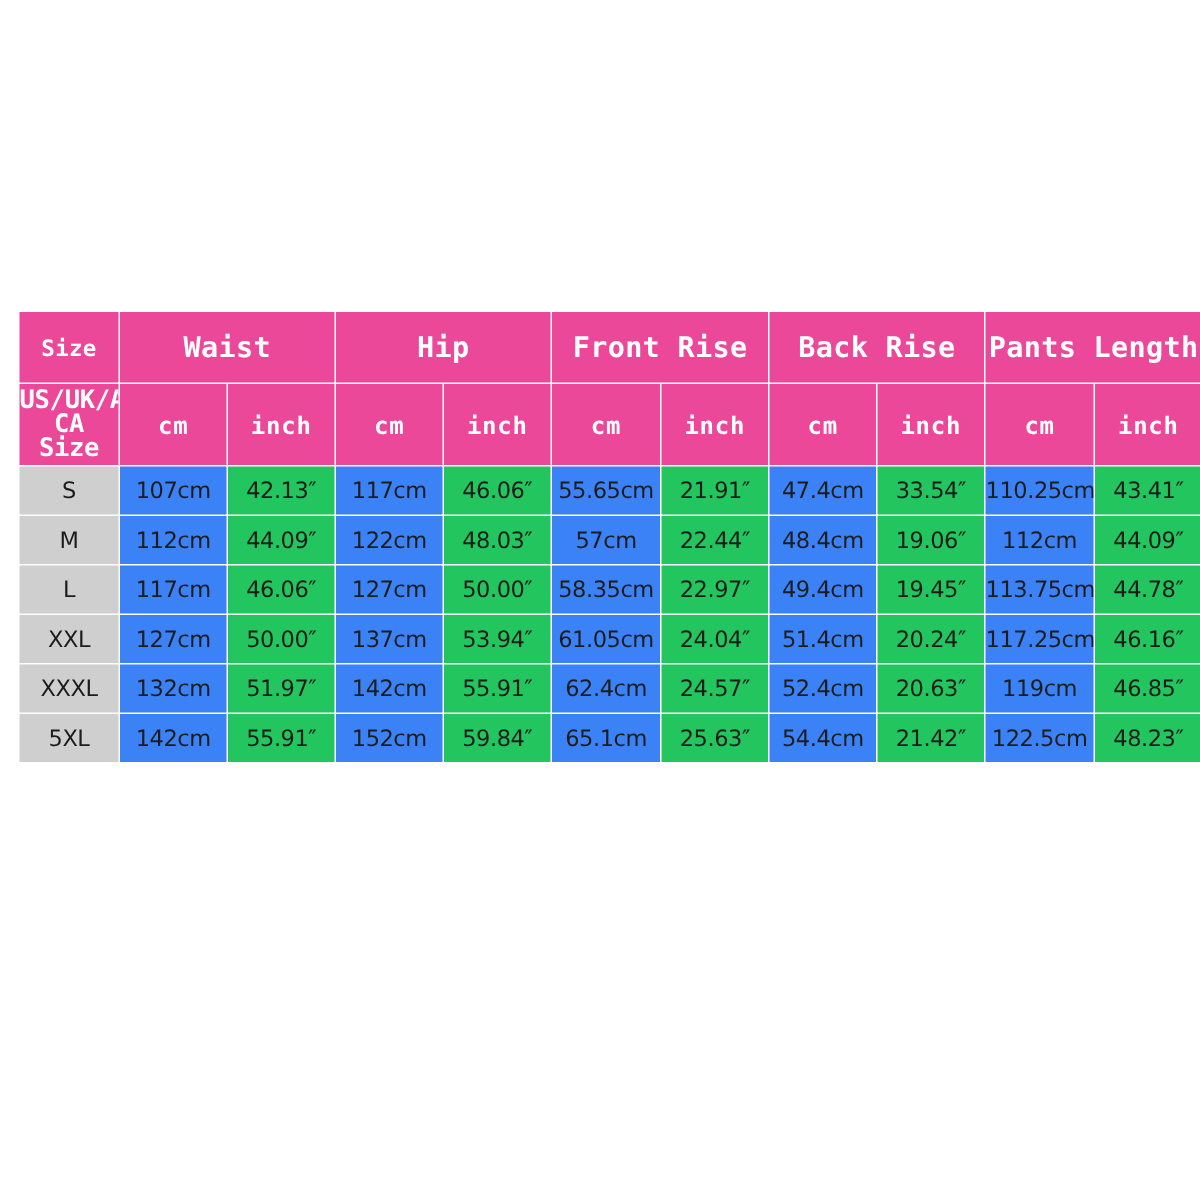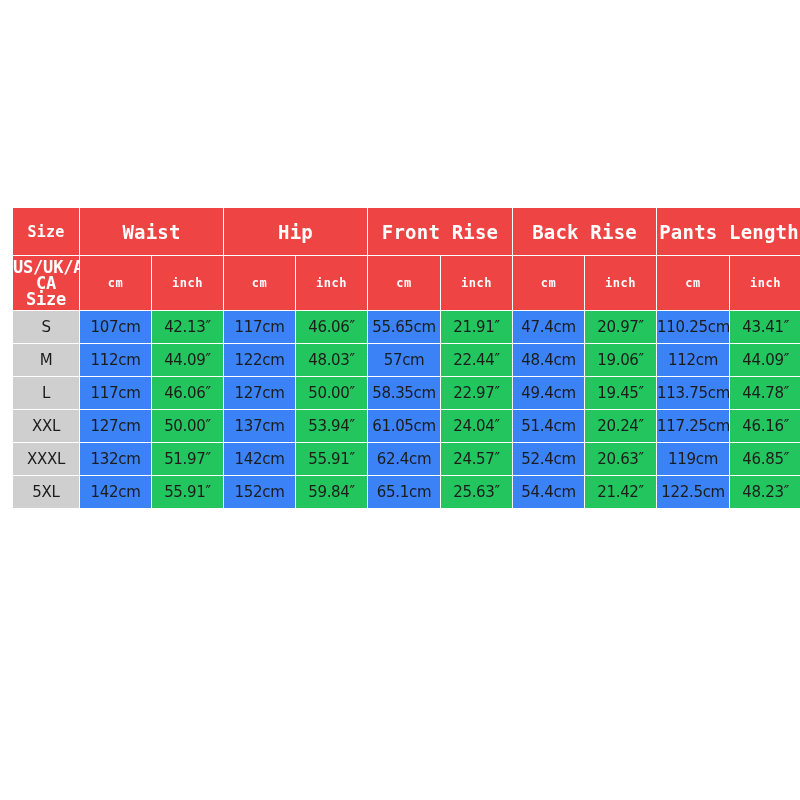--- a/index.html
+++ b/index.html
@@ -57,21 +57,21 @@
   #size-table td {
     padding: 0;
     margin: 0;
     text-align: center;
     vertical-align: middle;
     overflow: hidden;
   }
 
   
   .hdr {
-    background: #ef4444;
+    background: #ec4899;
     color: #ffffff;
     font-family: "DejaVu Sans Mono", monospace;
     font-weight: bold;
   }
   .hdr-top {
     height: 47px;
     font-size: 19px;
     letter-spacing: 0.2px;
   }
   .hdr-sub {
@@ -80,21 +80,21 @@
   }
   .hdr-size-main {
     font-size: 15px;
   }
   .hdr-size-sub {
     font-size: 17px;
     line-height: 16px;
     letter-spacing: -0.2px;
   }
   .hdr-unit {
-    font-size: 12px;
+    font-size: 16px;
     letter-spacing: 0.5px;
   }
 
   
   #size-table tr.data-row td {
     height: 32px;
     font-family: "DejaVu Sans", sans-serif;
     font-size: 15px;
     color: #1c1c1c;
     letter-spacing: -0.3px;
@@ -161,21 +161,21 @@
 
     <tr class="data-row">
           <td class="c-size">S</td>
           <td class="c-cm">107cm</td>
           <td class="c-in">42.13″</td>
           <td class="c-cm">117cm</td>
           <td class="c-in">46.06″</td>
           <td class="c-cm">55.65cm</td>
           <td class="c-in">21.91″</td>
           <td class="c-cm">47.4cm</td>
-          <td class="c-in">20.97″</td>
+          <td class="c-in">33.54″</td>
           <td class="c-cm">110.25cm</td>
           <td class="c-in">43.41″</td>
         </tr>
         <tr class="data-row">
           <td class="c-size">M</td>
           <td class="c-cm">112cm</td>
           <td class="c-in">44.09″</td>
           <td class="c-cm">122cm</td>
           <td class="c-in">48.03″</td>
           <td class="c-cm">57cm</td>

